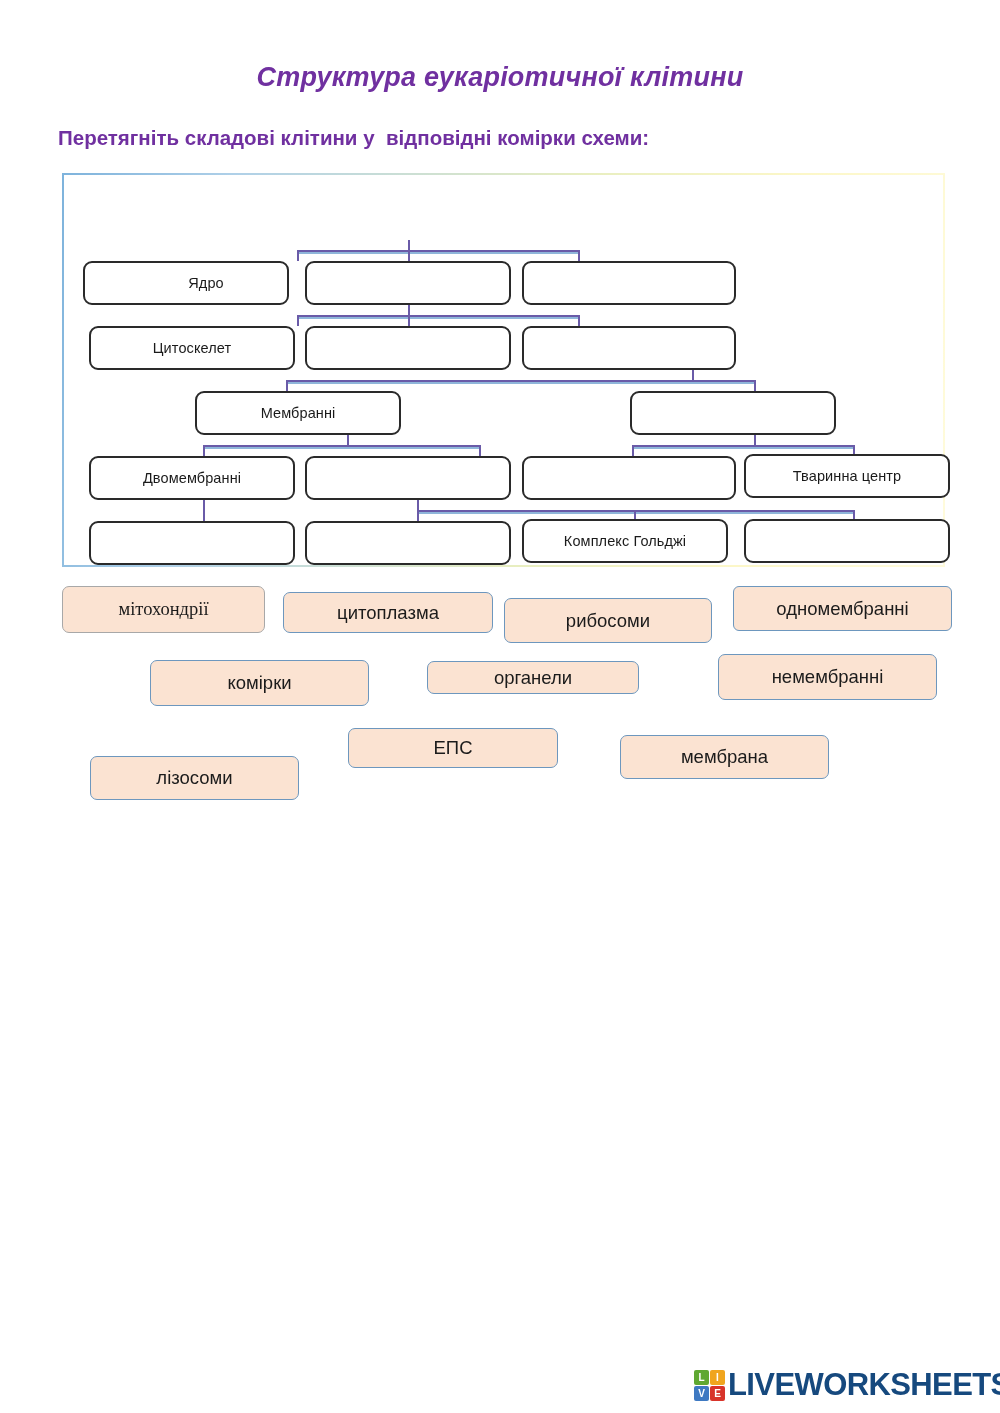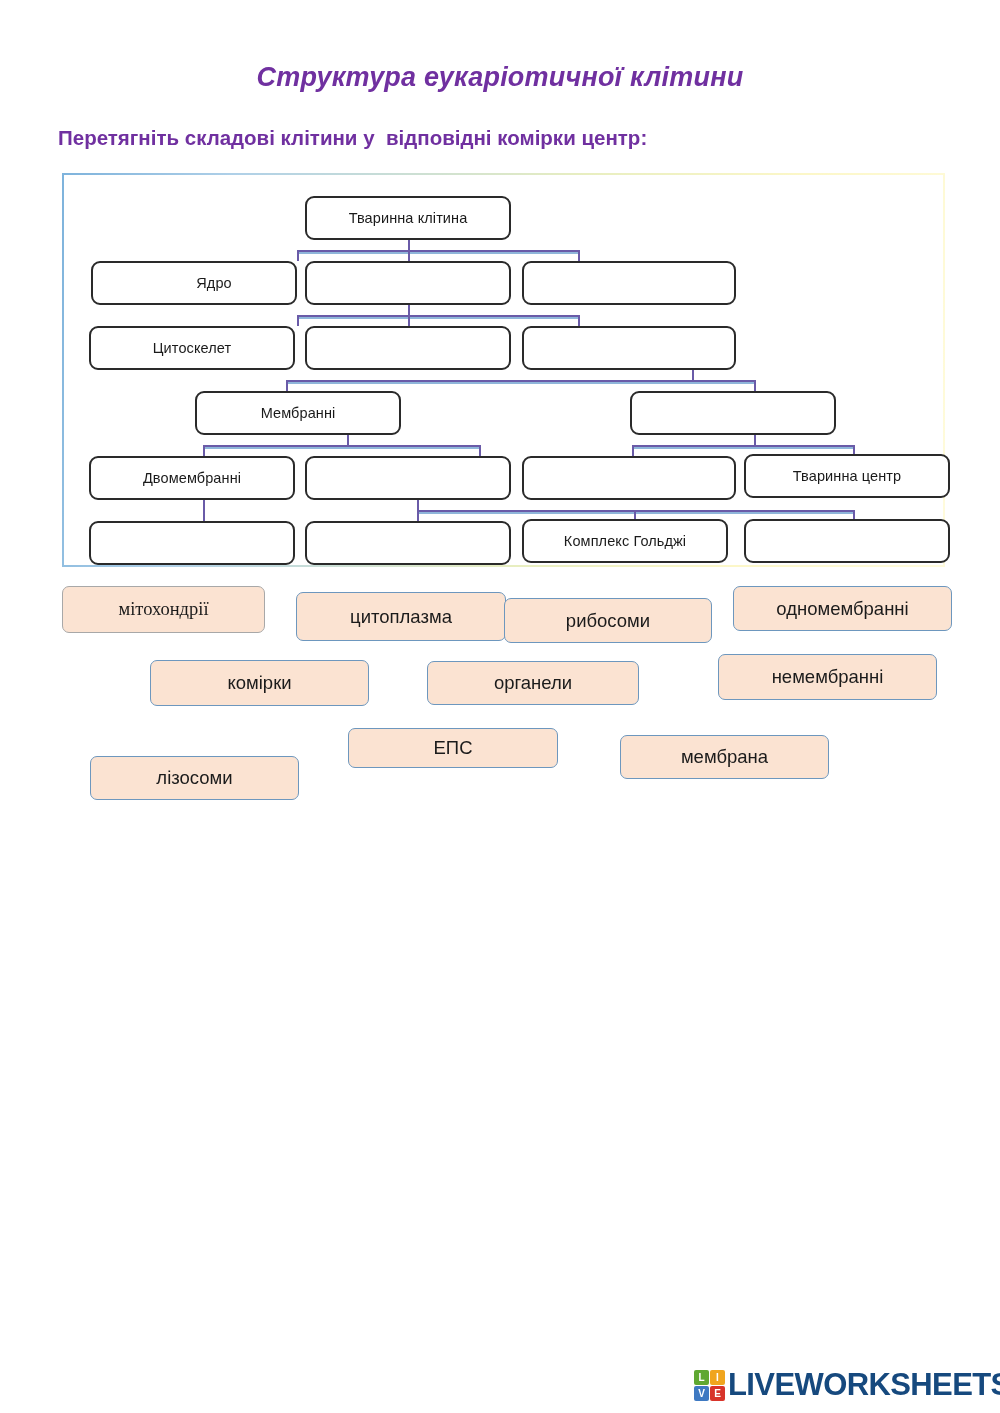--- a/index.html
+++ b/index.html
@@ -136,21 +136,21 @@
     color: #16497E;
     letter-spacing: -0.6px;
     font-family: "Liberation Sans", "DejaVu Sans", sans-serif;
   }
 </style>
 </head>
 <body>
 
 <div id="worksheet-title">Структура еукаріотичної клітини</div>
 
-<div id="instruction-text">Перетягніть складові клітини у  відповідні комірки центр:</div>
+<div id="instruction-text">Перетягніть складові клітини у  відповідні комірки схеми:</div>
 
 <div id="diagram-frame">
   <div id="diagram-inner">
 
     <div class="conn-v" style="left:344px; top:65px; height:12px;"></div>
 
     <div class="conn-h blue-under" style="left:233px; top:75px; width:283px;"></div>
     <div class="conn-v" style="left:233px; top:75px; height:11px;"></div>
     <div class="conn-v" style="left:344px; top:75px; height:11px;"></div>
     <div class="conn-v" style="left:514px; top:75px; height:11px;"></div>
@@ -177,23 +177,22 @@
     <div class="conn-v" style="left:789px; top:270px; height:11px;"></div>
 
     <div class="conn-v" style="left:139px; top:323px; height:24px;"></div>
 
     <div class="conn-v" style="left:353px; top:323px; height:13px;"></div>
     <div class="conn-h blue-under" style="left:353px; top:335px; width:436px;"></div>
     <div class="conn-v" style="left:353px; top:335px; height:11px;"></div>
     <div class="conn-v" style="left:570px; top:335px; height:11px;"></div>
     <div class="conn-v" style="left:789px; top:335px; height:11px;"></div>
 
-    <div class="dbox" style="left:241px; top:21px; width:206px; height:44px;">Тваринна клітина</div>
-
-    <div class="dbox" style="left:27px; top:86px; width:206px; height:44px;padding-left:40px;">Ядро</div>
+
+    <div class="dbox" style="left:19px; top:86px; width:206px; height:44px;padding-left:40px;">Ядро</div>
     <div class="dbox empty" style="left:241px; top:86px; width:206px; height:44px;"></div>
     <div class="dbox empty" style="left:458px; top:86px; width:214px; height:44px;"></div>
 
     <div class="dbox" style="left:25px; top:151px; width:206px; height:44px;">Цитоскелет</div>
     <div class="dbox empty" style="left:241px; top:151px; width:206px; height:44px;"></div>
     <div class="dbox empty" style="left:458px; top:151px; width:214px; height:44px;"></div>
 
     <div class="dbox" style="left:131px; top:216px; width:206px; height:44px;">Мембранні</div>
     <div class="dbox empty" style="left:566px; top:216px; width:206px; height:44px;"></div>
 
@@ -204,26 +203,26 @@
 
     <div class="dbox empty" style="left:25px; top:346px; width:206px; height:44px;"></div>
     <div class="dbox empty" style="left:241px; top:346px; width:206px; height:44px;"></div>
     <div class="dbox" style="left:458px; top:344px; width:206px; height:44px;">Комплекс Гольджі</div>
     <div class="dbox empty" style="left:680px; top:344px; width:206px; height:44px;"></div>
 
   </div>
 </div>
 
 <div class="chip grayborder" style="left:62px; top:586px; width:203px; height:47px;">мітохондрії</div>
-<div class="chip" style="left:283px; top:592px; width:210px; height:49px;margin-left:13px;">цитоплазма</div>
+<div class="chip" style="left:283px; top:592px; width:210px; height:41px;">цитоплазма</div>
 <div class="chip" style="left:504px; top:598px; width:208px; height:45px;">рибосоми</div>
-<div class="chip" style="left:733px; top:586px; width:219px; height:45px;">одномембранні</div>
+<div class="chip" style="left:733px; top:586px; width:219px; height:45px;border-radius:6px;">одномембранні</div>
 
 <div class="chip" style="left:150px; top:660px; width:219px; height:46px;">комірки</div>
-<div class="chip" style="left:427px; top:661px; width:212px; height:44px;text-align:center;">органели</div>
+<div class="chip" style="left:427px; top:661px; width:212px; height:33px;text-align:center;">органели</div>
 <div class="chip" style="left:718px; top:654px; width:219px; height:46px;">немембранні</div>
 
 <div class="chip" style="left:90px; top:756px; width:209px; height:44px;">лізосоми</div>
 <div class="chip" style="left:348px; top:728px; width:210px; height:40px;">ЕПС</div>
 <div class="chip" style="left:620px; top:735px; width:209px; height:44px;">мембрана</div>
 
 <div id="lw-logo">
   <div id="lw-squares">
     <span class="sq-l">L</span>
     <span class="sq-i">I</span>

